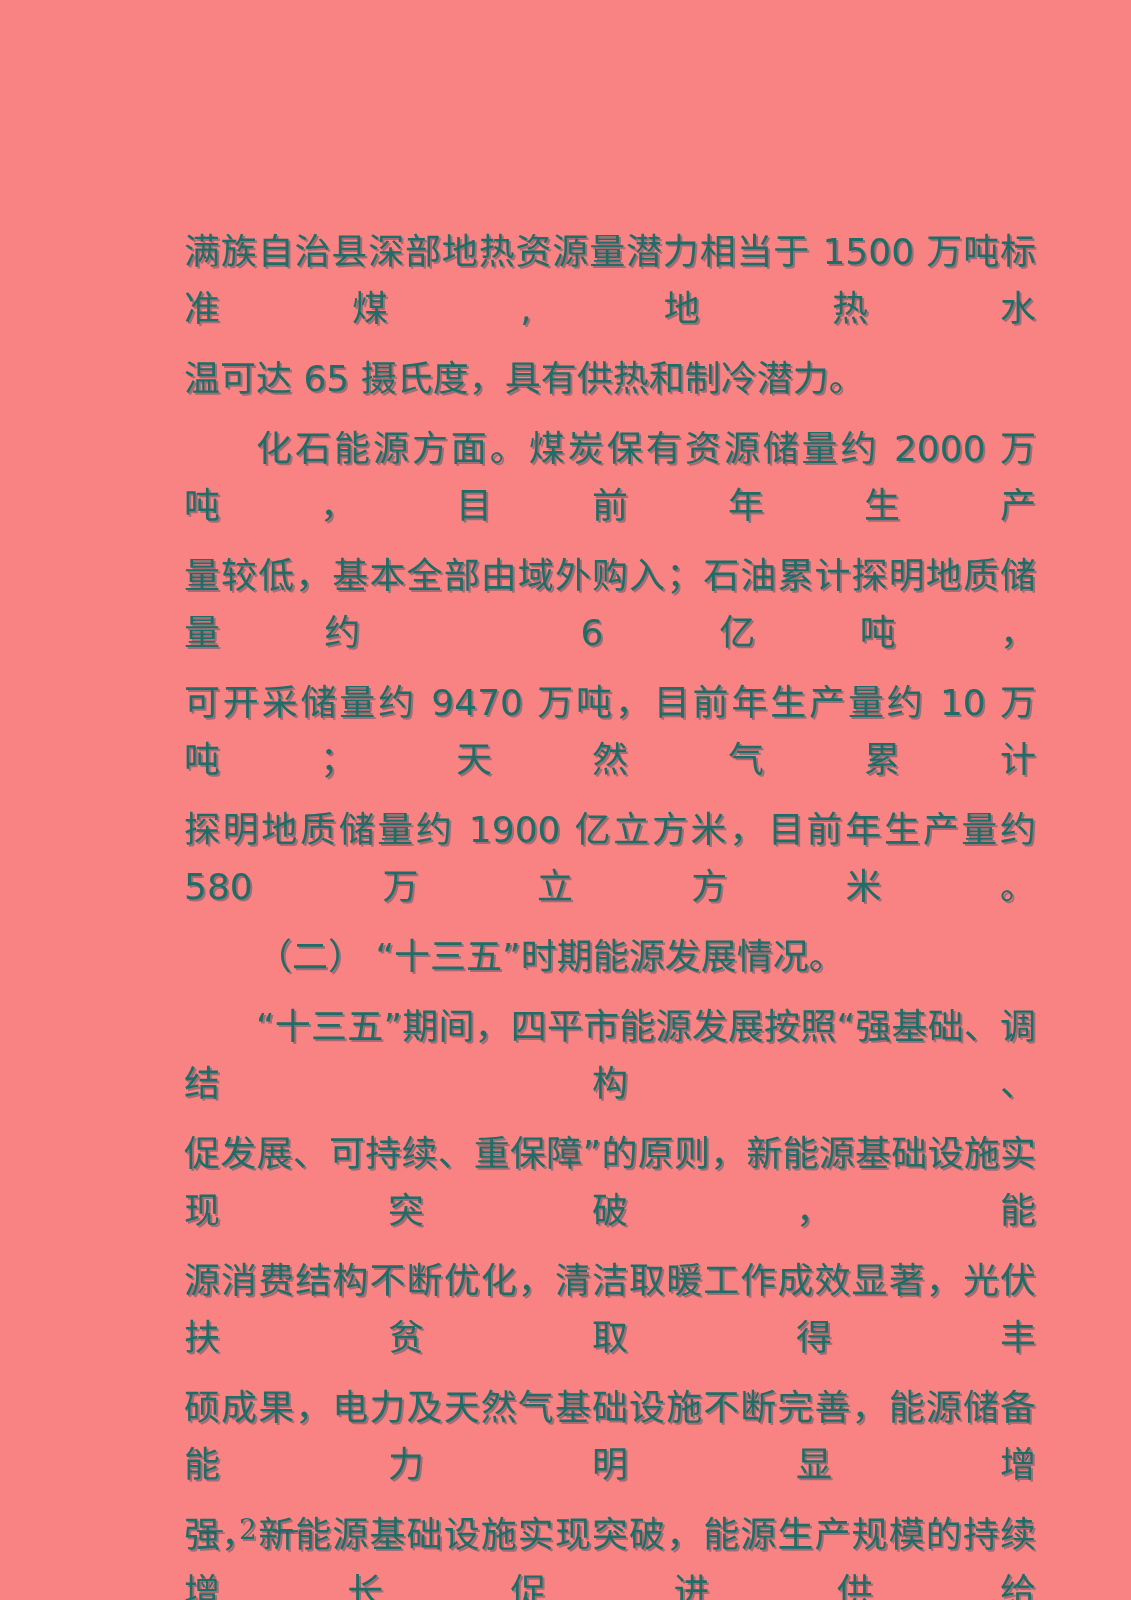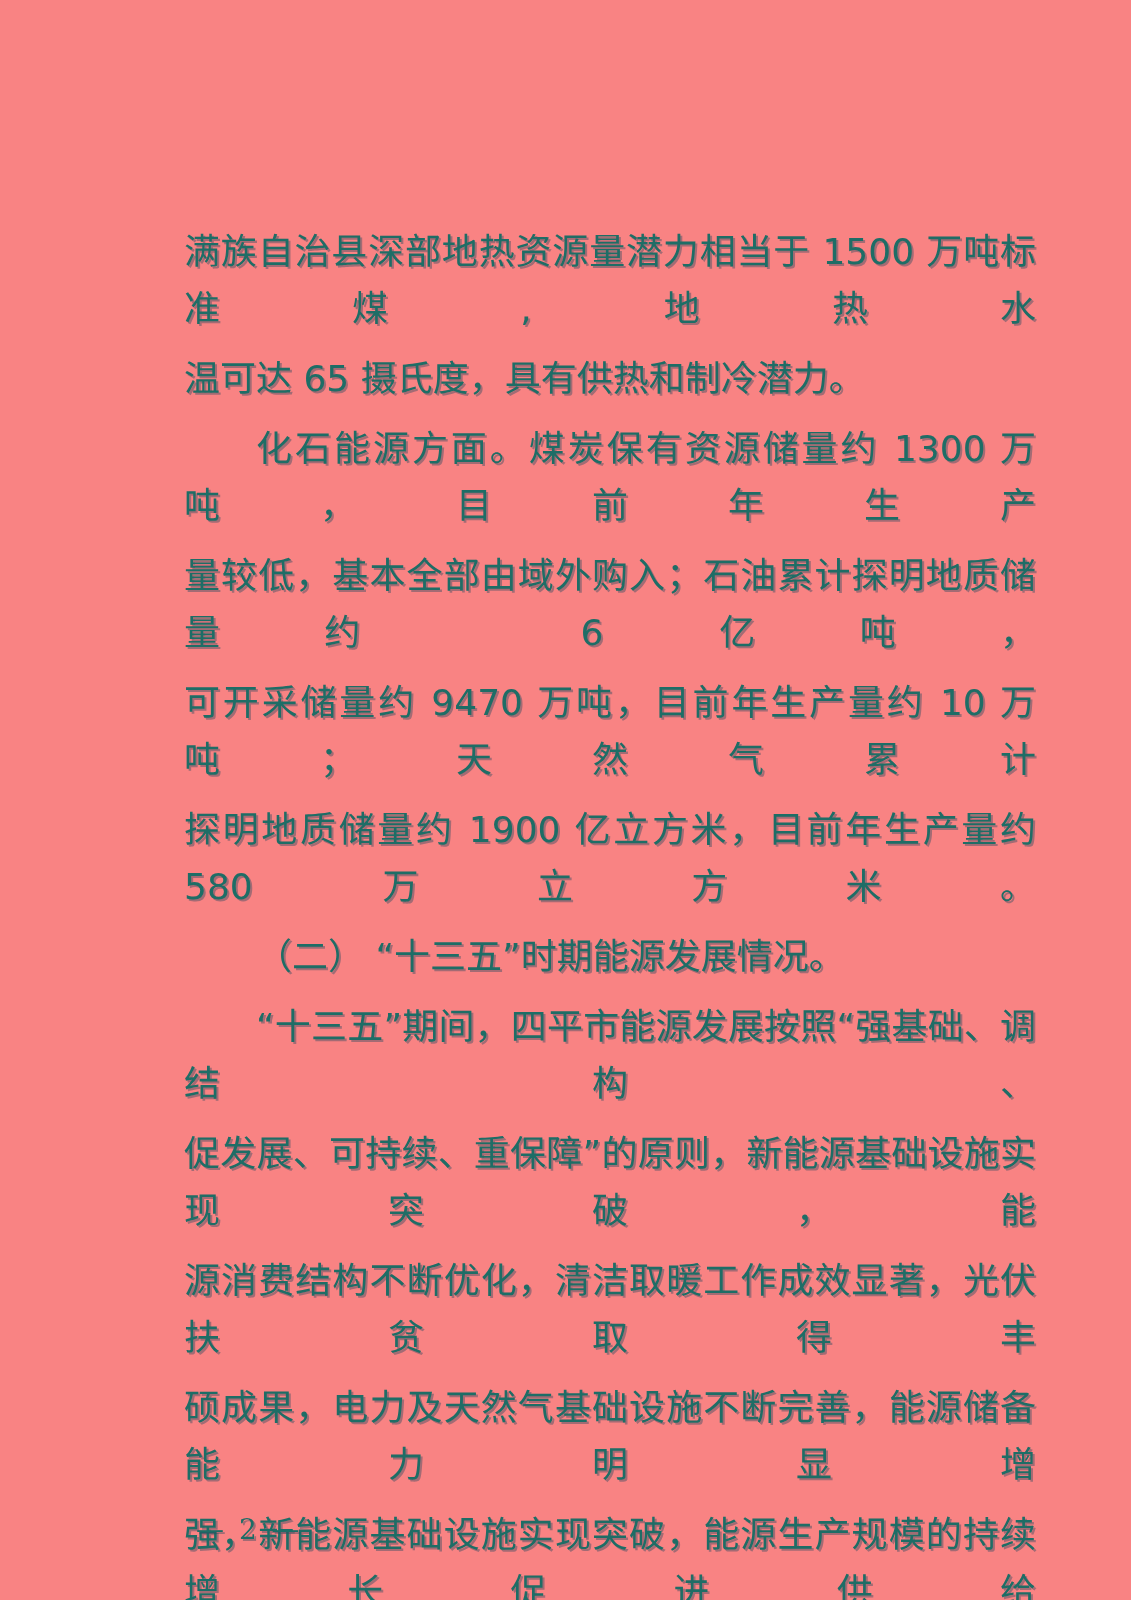--- a/index.html
+++ b/index.html
@@ -37,21 +37,21 @@
     letter-spacing: 3px;
   }
 </style>
 </head>
 <body style="background: rgb(249, 131, 131);">
 
 <div class="page" style="color: rgb(30, 109, 102); text-shadow: rgba(45, 75, 95, 0.42) 2px 2px 0px;">
   <main class="body-text">
       <div class="line just">满族自治县深部地热资源量潜力相当于 1500 万吨标准煤,地热水</div>
       <div class="line">温可达 65 摄氏度，具有供热和制冷潜力。</div>
-      <div class="line just" style="text-indent: 2em;">化石能源方面。煤炭保有资源储量约 1300 万吨，目前年生产</div>
+      <div class="line just" style="text-indent: 2em;">化石能源方面。煤炭保有资源储量约 2000 万吨，目前年生产</div>
       <div class="line just">量较低，基本全部由域外购入；石油累计探明地质储量约 6 亿吨，</div>
       <div class="line just">可开采储量约 9470 万吨，目前年生产量约 10 万吨；天然气累计</div>
       <div class="line just">探明地质储量约 1900 亿立方米，目前年生产量约 580 万立方米。</div>
       <div class="line" style="text-indent: 2em;">（二） “十三五”时期能源发展情况。</div>
       <div class="line just" style="text-indent: 2em;">“十三五”期间，四平市能源发展按照“强基础、调结构、</div>
       <div class="line just">促发展、可持续、重保障”的原则，新能源基础设施实现突破，能</div>
       <div class="line just">源消费结构不断优化，清洁取暖工作成效显著，光伏扶贫取得丰</div>
       <div class="line just">硕成果，电力及天然气基础设施不断完善，能源储备能力明显增</div>
       <div class="line just">强，新能源基础设施实现突破，能源生产规模的持续增长促进供给</div>
       <div class="line">展。</div>

